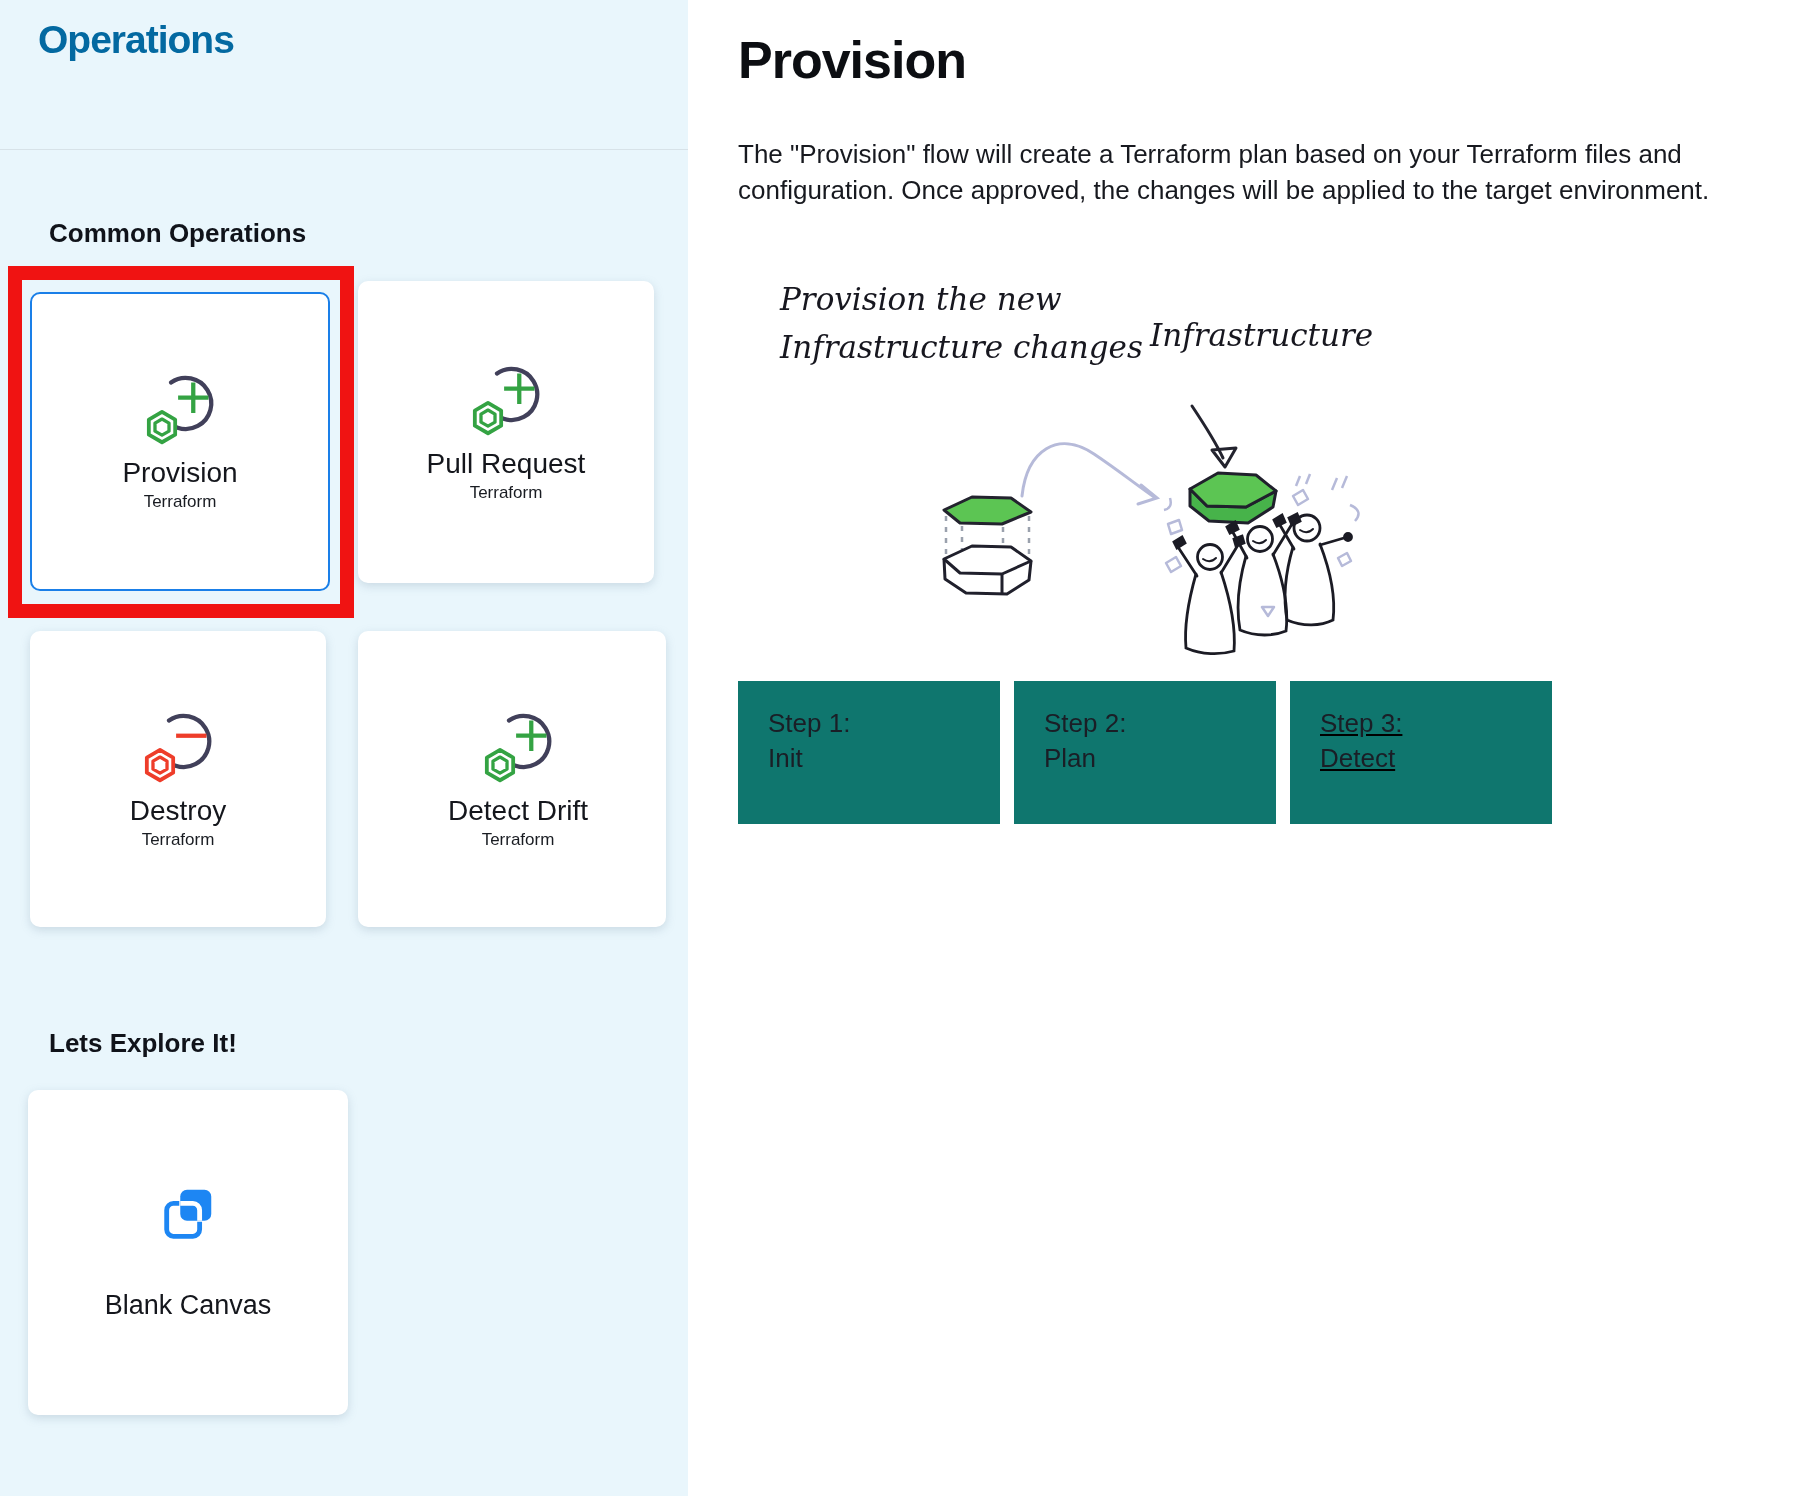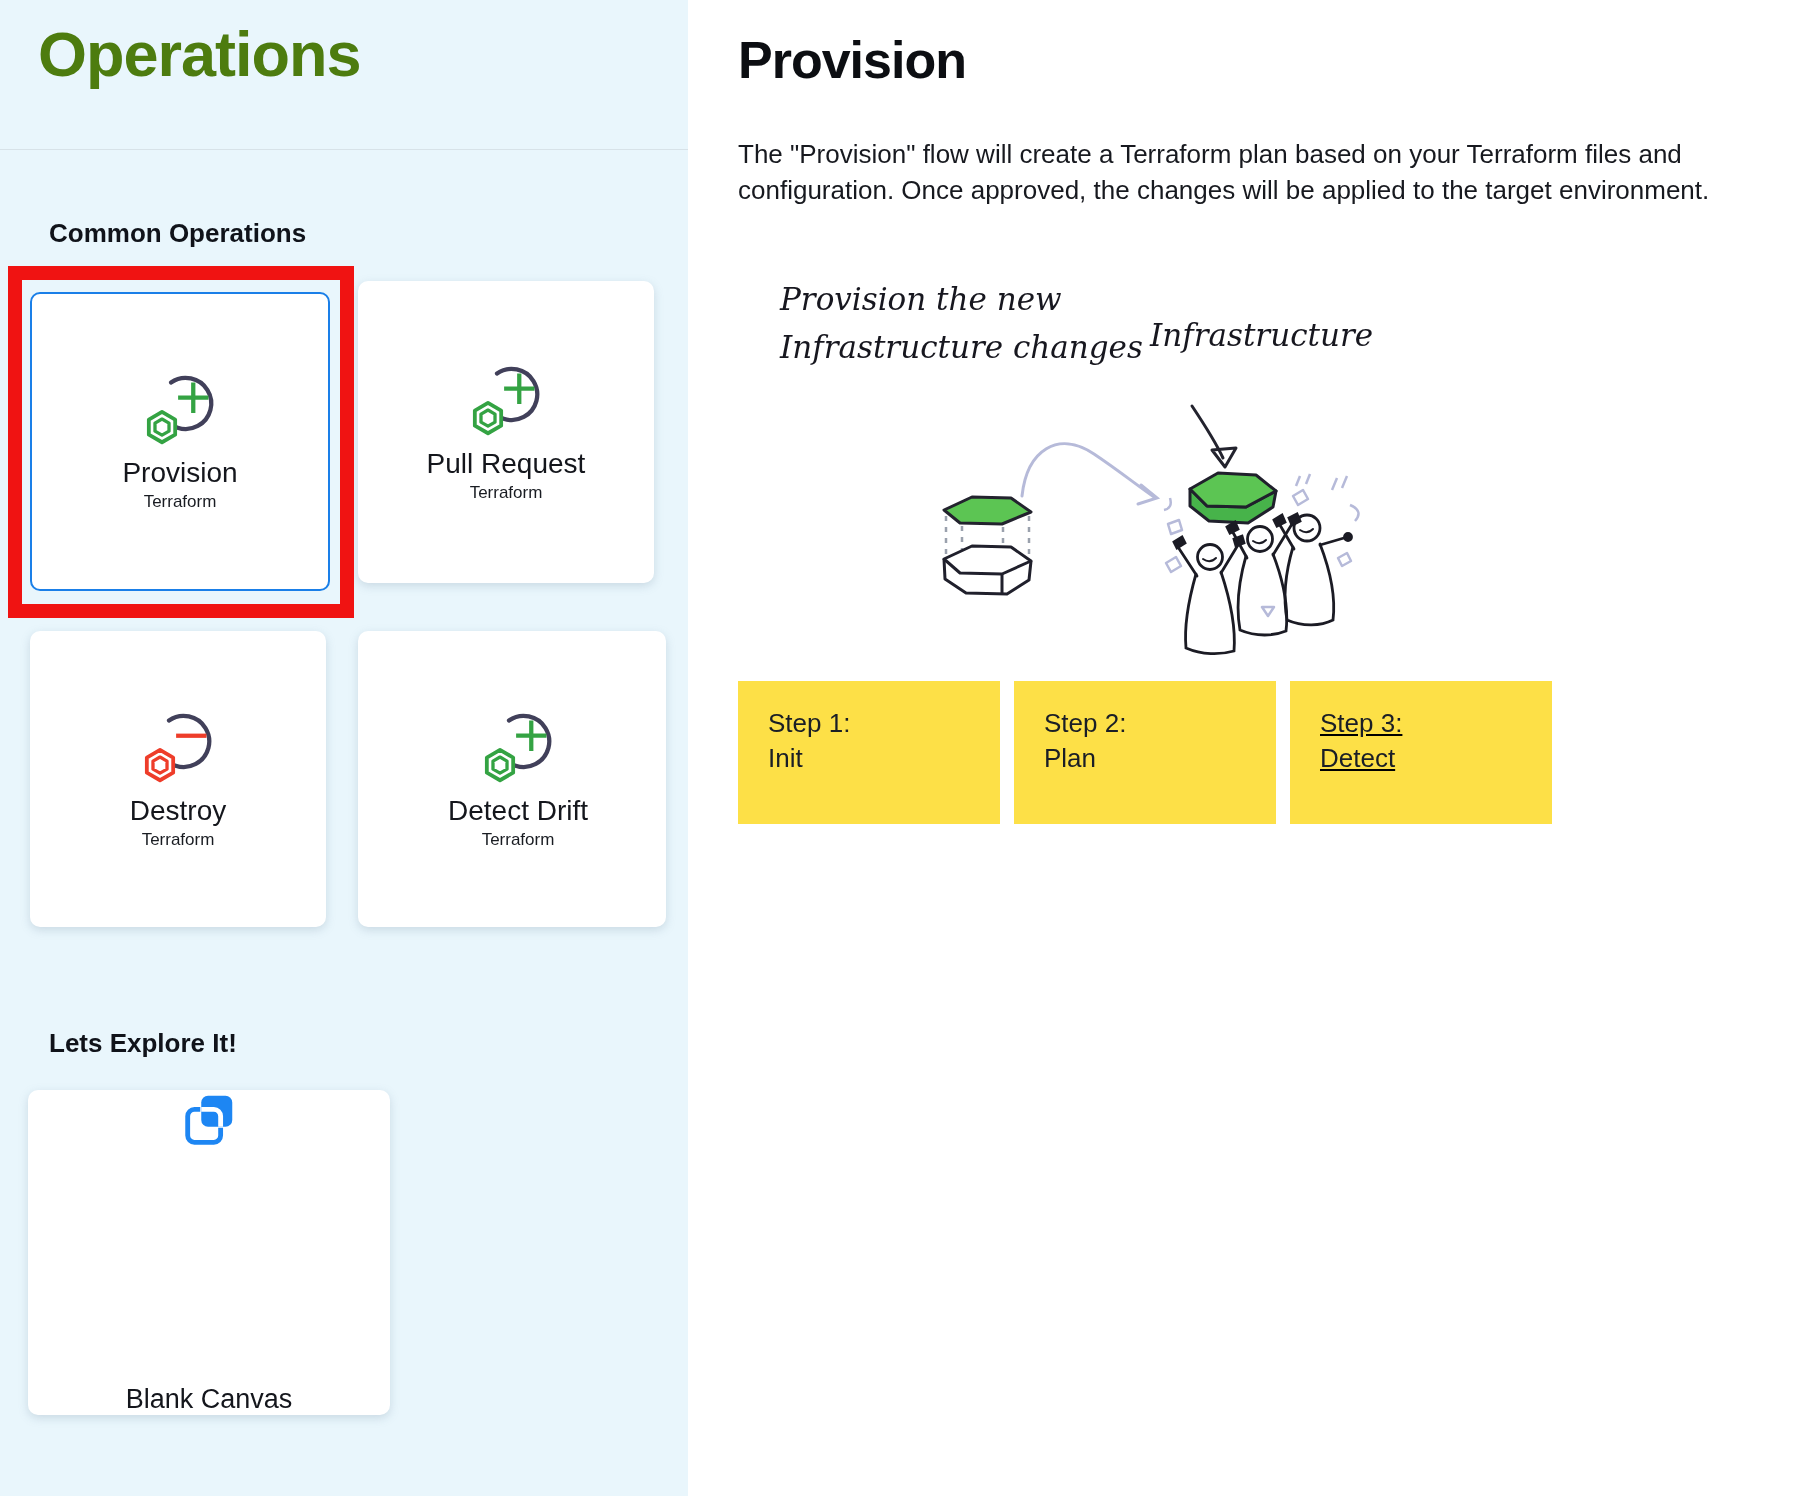--- a/index.html
+++ b/index.html
@@ -1,40 +1,40 @@
 <!DOCTYPE html>
 <html><head>
 <meta charset="utf-8">
 <style>
   html,body{margin:0;padding:0;background:#ffffff;}
   .screen{position:relative;width:1800px;height:1496px;overflow:hidden;
           font-family:"Liberation Sans",sans-serif;background:#ffffff;}
   
   .sidebar{position:absolute;left:0;top:0;width:688px;height:1496px;background:#e9f6fc;}
-  .sidebar-title{position:absolute;left:38px;top:18px;margin:0;font-size:63px;font-weight:700;
-                 color:#4d7c0f;letter-spacing:-1px;}
+  .sidebar-title{position:absolute;left:38px;top:18px;margin:0;font-size:39px;font-weight:700;
+                 color:#0369a1;letter-spacing:-1px;}
   .sidebar-divider{position:absolute;left:0;top:149px;width:688px;height:1px;background:#d7e2e8;}
   .section-heading{position:absolute;left:37px;margin:12px;font-size:26px;font-weight:700;color:#10131a;}
   .card{position:absolute;background:#ffffff;border-radius:10px;
         box-shadow:0 3px 10px rgba(120,145,165,0.28);cursor:pointer;
         display:flex;flex-direction:column;align-items:center;justify-content:center;}
   .card.selected{border:2px solid #1a7fe8;box-shadow:none;}
   .card-label{font-size:28px;font-weight:500;color:#14161c;margin-top:6px;}
   .card-sub{font-size:17px;font-weight:400;color:#191c22;margin-top:3px;}
   .annotation{position:absolute;left:8px;top:266px;width:346px;height:352px;
               border:14px solid #f01312;box-sizing:border-box;z-index:3;pointer-events:none;}
   .canvas-label{font-size:27px;font-weight:400;color:#14161c;margin-top:44px;}
   
   .main{position:absolute;left:688px;top:0;width:1112px;height:1496px;background:#ffffff;}
   .page-title{position:absolute;left:50px;top:30px;margin:0;font-size:52px;font-weight:700;
               color:#0c0e12;letter-spacing:-1px;}
   .page-desc{position:absolute;left:50px;top:136px;margin:0;max-width:980px;
              font-size:26px;line-height:36px;color:#17191f;}
   .illustration{position:absolute;left:52px;top:258px;}
-  .step{position:absolute;top:681px;width:262px;height:143px;background:#fde047;
+  .step{position:absolute;top:681px;width:262px;height:143px;background:#0f766e;
         box-sizing:border-box;padding:25px 0 0 30px;}
   .step-line{font-size:26px;line-height:35px;color:#1a1e26;}
 </style>
 </head>
 <body>
 
 <div class="screen">
 
   <aside class="sidebar">
     <h1 class="sidebar-title">Operations</h1>
@@ -83,21 +83,21 @@
         <path d="M52 12 V44 M36 28 H68" fill="none" stroke="#34a343" stroke-width="4.5"></path>
         <path d="M19 43 L32.9 51 L32.9 67 L19 75 L5.1 67 L5.1 51 Z" fill="#ffffff" stroke="#34a343" stroke-width="4" stroke-linejoin="round"></path>
         <path d="M19 50.5 L26.4 54.8 L26.4 63.3 L19 67.5 L11.6 63.3 L11.6 54.8 Z" fill="none" stroke="#34a343" stroke-width="3.5" stroke-linejoin="round"></path>
       </svg>
       <div class="card-label">Detect Drift</div>
       <div class="card-sub">Terraform</div>
     </div>
 
     <h2 class="section-heading" style="top:1016px;">Lets Explore It!</h2>
 
-    <div class="card" style="left:28px;top:1090px;width:362px;height:325px;justify-content:space-between;">
+    <div class="card" style="left:28px;top:1090px;width:320px;height:325px;">
       <svg width="62" height="62" viewBox="0 0 64 64">
         <defs>
           <clipPath id="bc-in">
               <rect x="24" y="6" width="32" height="32" rx="7"></rect>
             </clipPath>
           <clipPath id="bc-out">
               <path clip-rule="evenodd" d="M0 0 H64 V64 H0 Z M23 5 H57 V39 H23 Z"></path>
             </clipPath>
         </defs>
         <rect x="24" y="6" width="32" height="32" rx="7" fill="#1d86f3"></rect>

